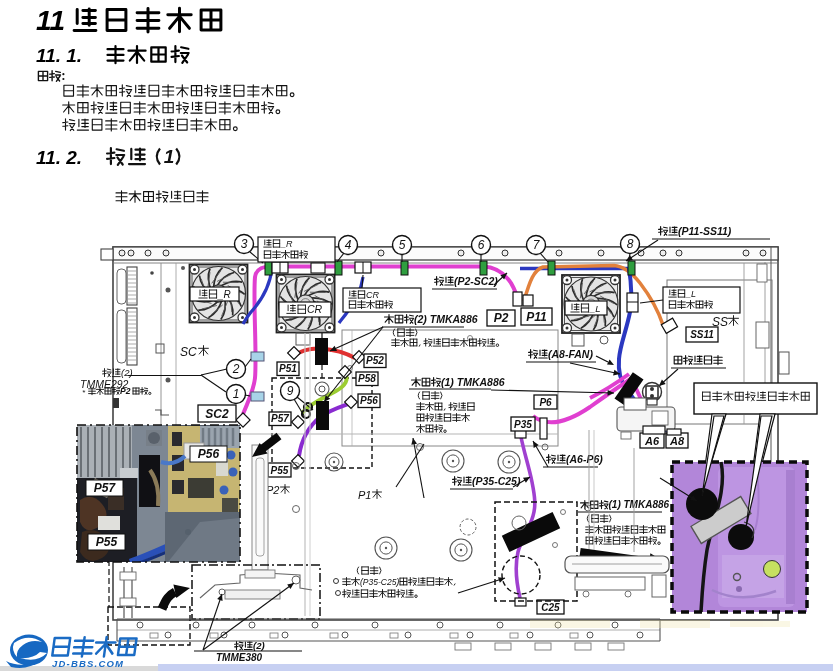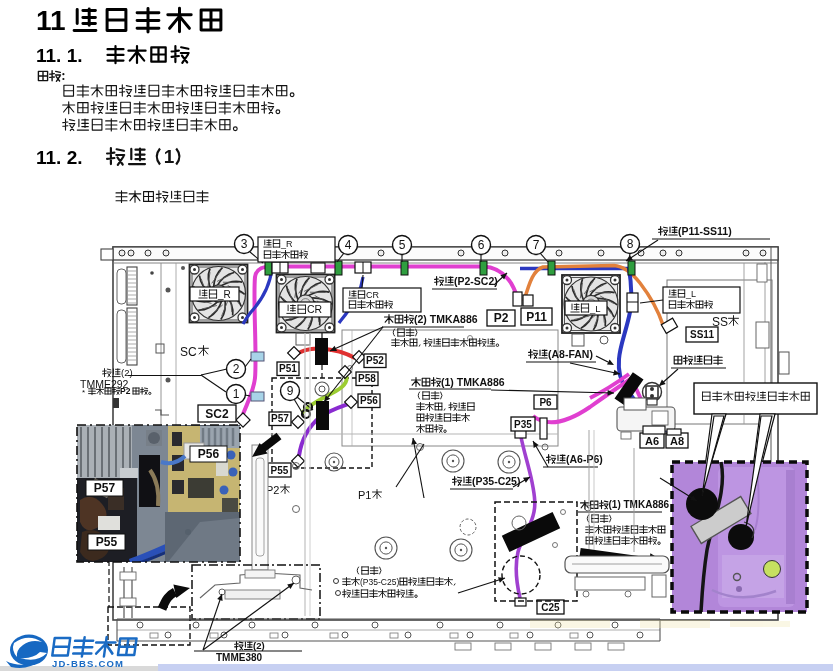--- a/index.html
+++ b/index.html
@@ -1,12 +1,12 @@
 <!DOCTYPE html>
-<html><head><meta charset="utf-8"><style>html,body{margin:0;padding:0;background:#fff;}*{box-sizing:border-box;}.page{position:relative;width:833px;height:671px;background:#1d4ed8;overflow:hidden;font-family:"Liberation Sans", sans-serif;}</style></head><body>
+<html><head><meta charset="utf-8"><style>html,body{margin:0;padding:0;background:#fff;}*{box-sizing:border-box;}.page{position:relative;width:833px;height:671px;background:#1d4ed8;overflow:hidden;font-family:"Liberation Sans", sans-serif;font-style:italic;}</style></head><body>
 <div class="page"><svg width="833" height="671" viewBox="0 0 833 671">
       <rect width="833" height="671" fill="#ffffff"></rect>
       <g>
         <text x="36" y="30" font-size="28" font-weight="bold" font-family="Liberation Sans, sans-serif" fill="#000">11</text>
         <path d="M77.2 9.6L77.2 23.6M74.1 30.4L95.9 30.4M82.9 10.6L95.4 10.6M82.9 17.4L95.4 17.4M82.9 23.6L95.4 23.6M89.2 9.1L89.2 25.2" stroke="#000" stroke-width="2.99" fill="none" stroke-linecap="round"></path>
         <path d="M107.1 9.6L125.9 9.6M107.1 30.4L125.9 30.4M107.1 9.6L107.1 30.4M125.9 9.6L125.9 30.4M107.1 20.0L125.9 20.0" stroke="#000" stroke-width="2.99" fill="none" stroke-linecap="round"></path>
         <path d="M137.1 12.7L158.9 12.7M137.1 20.5L158.9 20.5M137.1 28.3L158.9 28.3M148.0 8.6L148.0 32.0" stroke="#000" stroke-width="2.99" fill="none" stroke-linecap="round"></path>
         <path d="M167.8 14.8L191.2 14.8M179.5 8.3L179.5 31.7M179.0 16.9L169.6 28.3M180.0 16.9L189.4 28.3" stroke="#000" stroke-width="2.99" fill="none" stroke-linecap="round"></path>
         <path d="M201.1 10.1L220.9 10.1M201.1 29.9L220.9 29.9M201.1 10.1L201.1 29.9M220.9 10.1L220.9 29.9M211.0 10.1L211.0 29.9M201.1 20.0L220.9 20.0" stroke="#000" stroke-width="2.99" fill="none" stroke-linecap="round"></path>
       </g>

